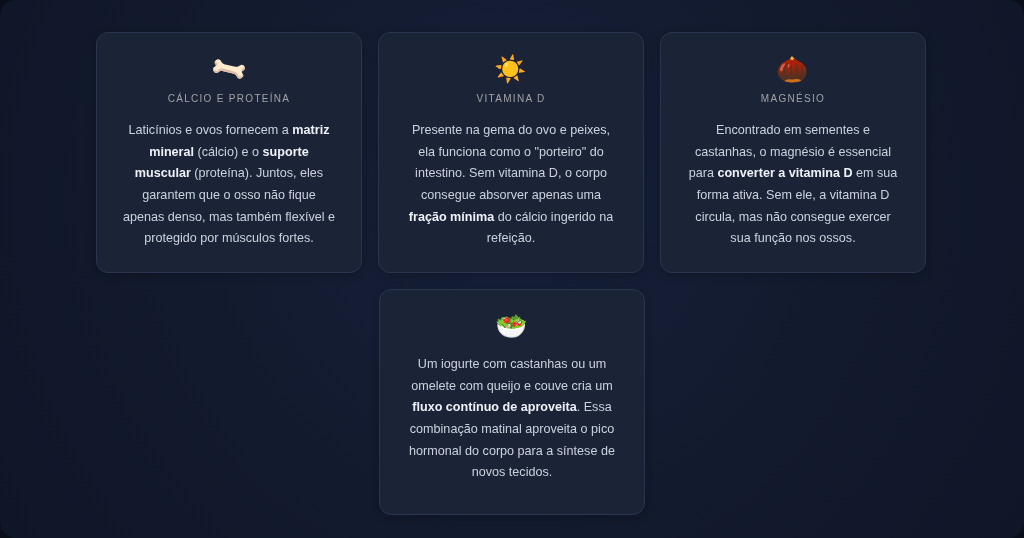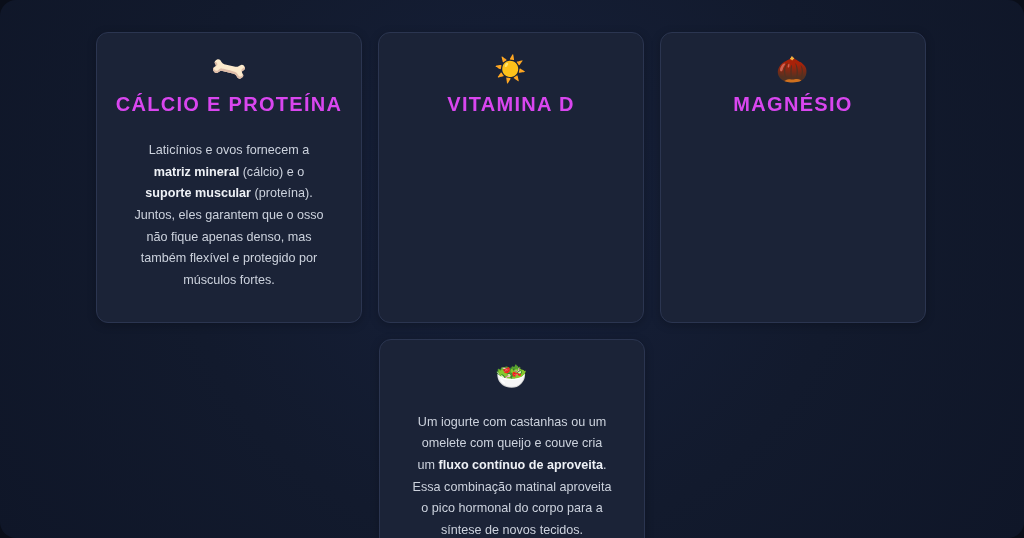--- a/index.html
+++ b/index.html
@@ -62,59 +62,61 @@
     align-items: center;
     justify-content: center;
     margin-bottom: 8px;
     user-select: none;
   }
   .card-icon.bone {
     transform: rotate(-32deg);
   }
 
   .card-title {
-    color: #d946ef;
-    font-size: 20px;
-    font-weight: bold;
+    color: #a3a3a3;
+    font-size: 10px;
+    font-weight: normal;
     letter-spacing: 1.3px;
     text-align: center;
     margin-bottom: 12px;
     text-transform: uppercase;
     white-space: nowrap;
   }
 
   .card-body {
     color: #ccd2dd;
     font-size: 12.6px;
     line-height: 1.72;
     text-align: center;
-    margin: 12px;
+    margin: 4px;
   }
 
   .card-body b {
     color: #eef1f6;
     font-weight: bold;
   }
 </style>
 </head>
 <body>
 
 <div id="page">
   <div class="grid" id="card-grid">
       <div class="card">
         <div class="card-icon bone">🦴</div>
         <div class="card-title">CÁLCIO E PROTEÍNA</div>
         <p class="card-body"><span>Laticínios e ovos fornecem a </span><b>matriz mineral</b><span> (cálcio) e o </span><b>suporte muscular</b><span> (proteína). Juntos, eles garantem que o osso não fique apenas denso, mas também flexível e protegido por músculos fortes.</span></p>
       </div>
       <div class="card">
         <div class="card-icon">☀️</div>
         <div class="card-title">VITAMINA D</div>
+        <p class="card-body"><span>Presente na gema do ovo e peixes, ela funciona como o "porteiro" do intestino. Sem vitamina D, o corpo consegue absorver apenas uma </span><b>fração mínima</b><span> do cálcio ingerido na refeição.</span></p>
       </div>
       <div class="card">
         <div class="card-icon">🌰</div>
         <div class="card-title">MAGNÉSIO</div>
+        <p class="card-body"><span>Encontrado em sementes e castanhas, o magnésio é essencial para </span><b>converter a vitamina D</b><span> em sua forma ativa. Sem ele, a vitamina D circula, mas não consegue exercer sua função nos ossos.</span></p>
       </div>
       <div class="card wide-center">
         <div class="card-icon">🥗</div>
         <p class="card-body"><span>Um iogurte com castanhas ou um omelete com queijo e couve cria um </span><b>fluxo contínuo de aproveita</b><span>. Essa combinação matinal aproveita o pico hormonal do corpo para a síntese de novos tecidos.</span></p>
       </div>
     </div>
 </div>
 
 </body></html>

